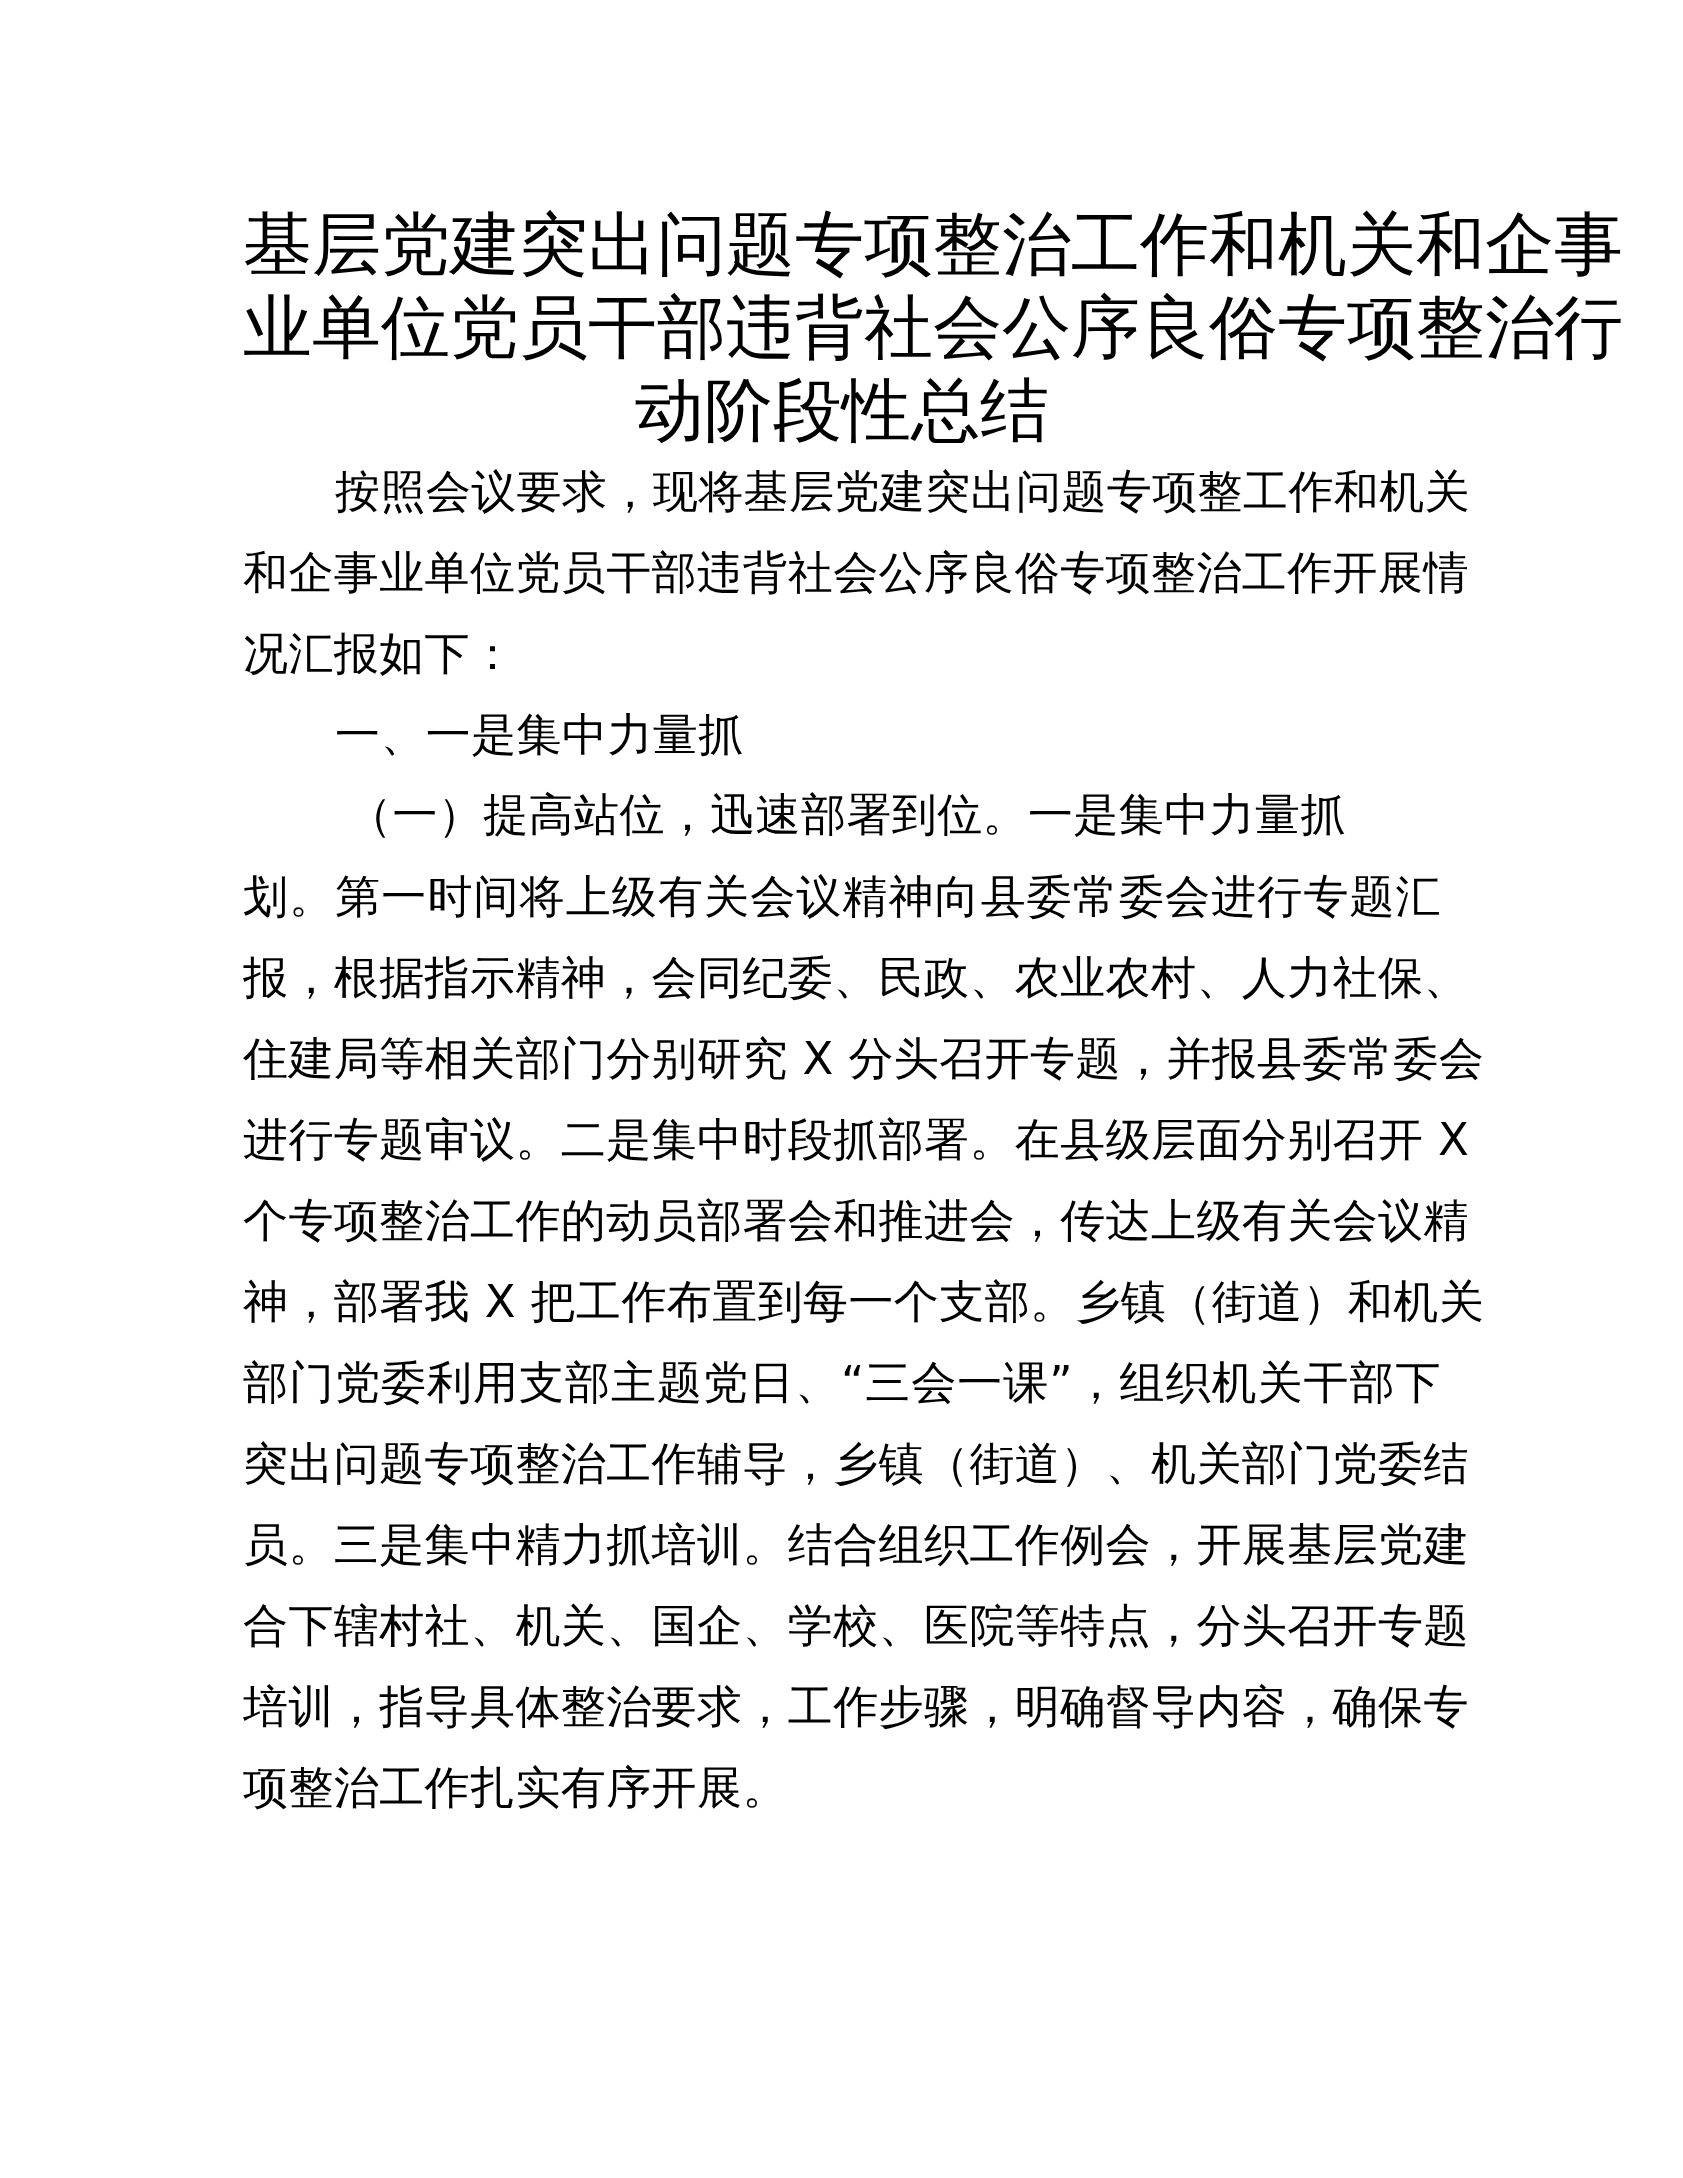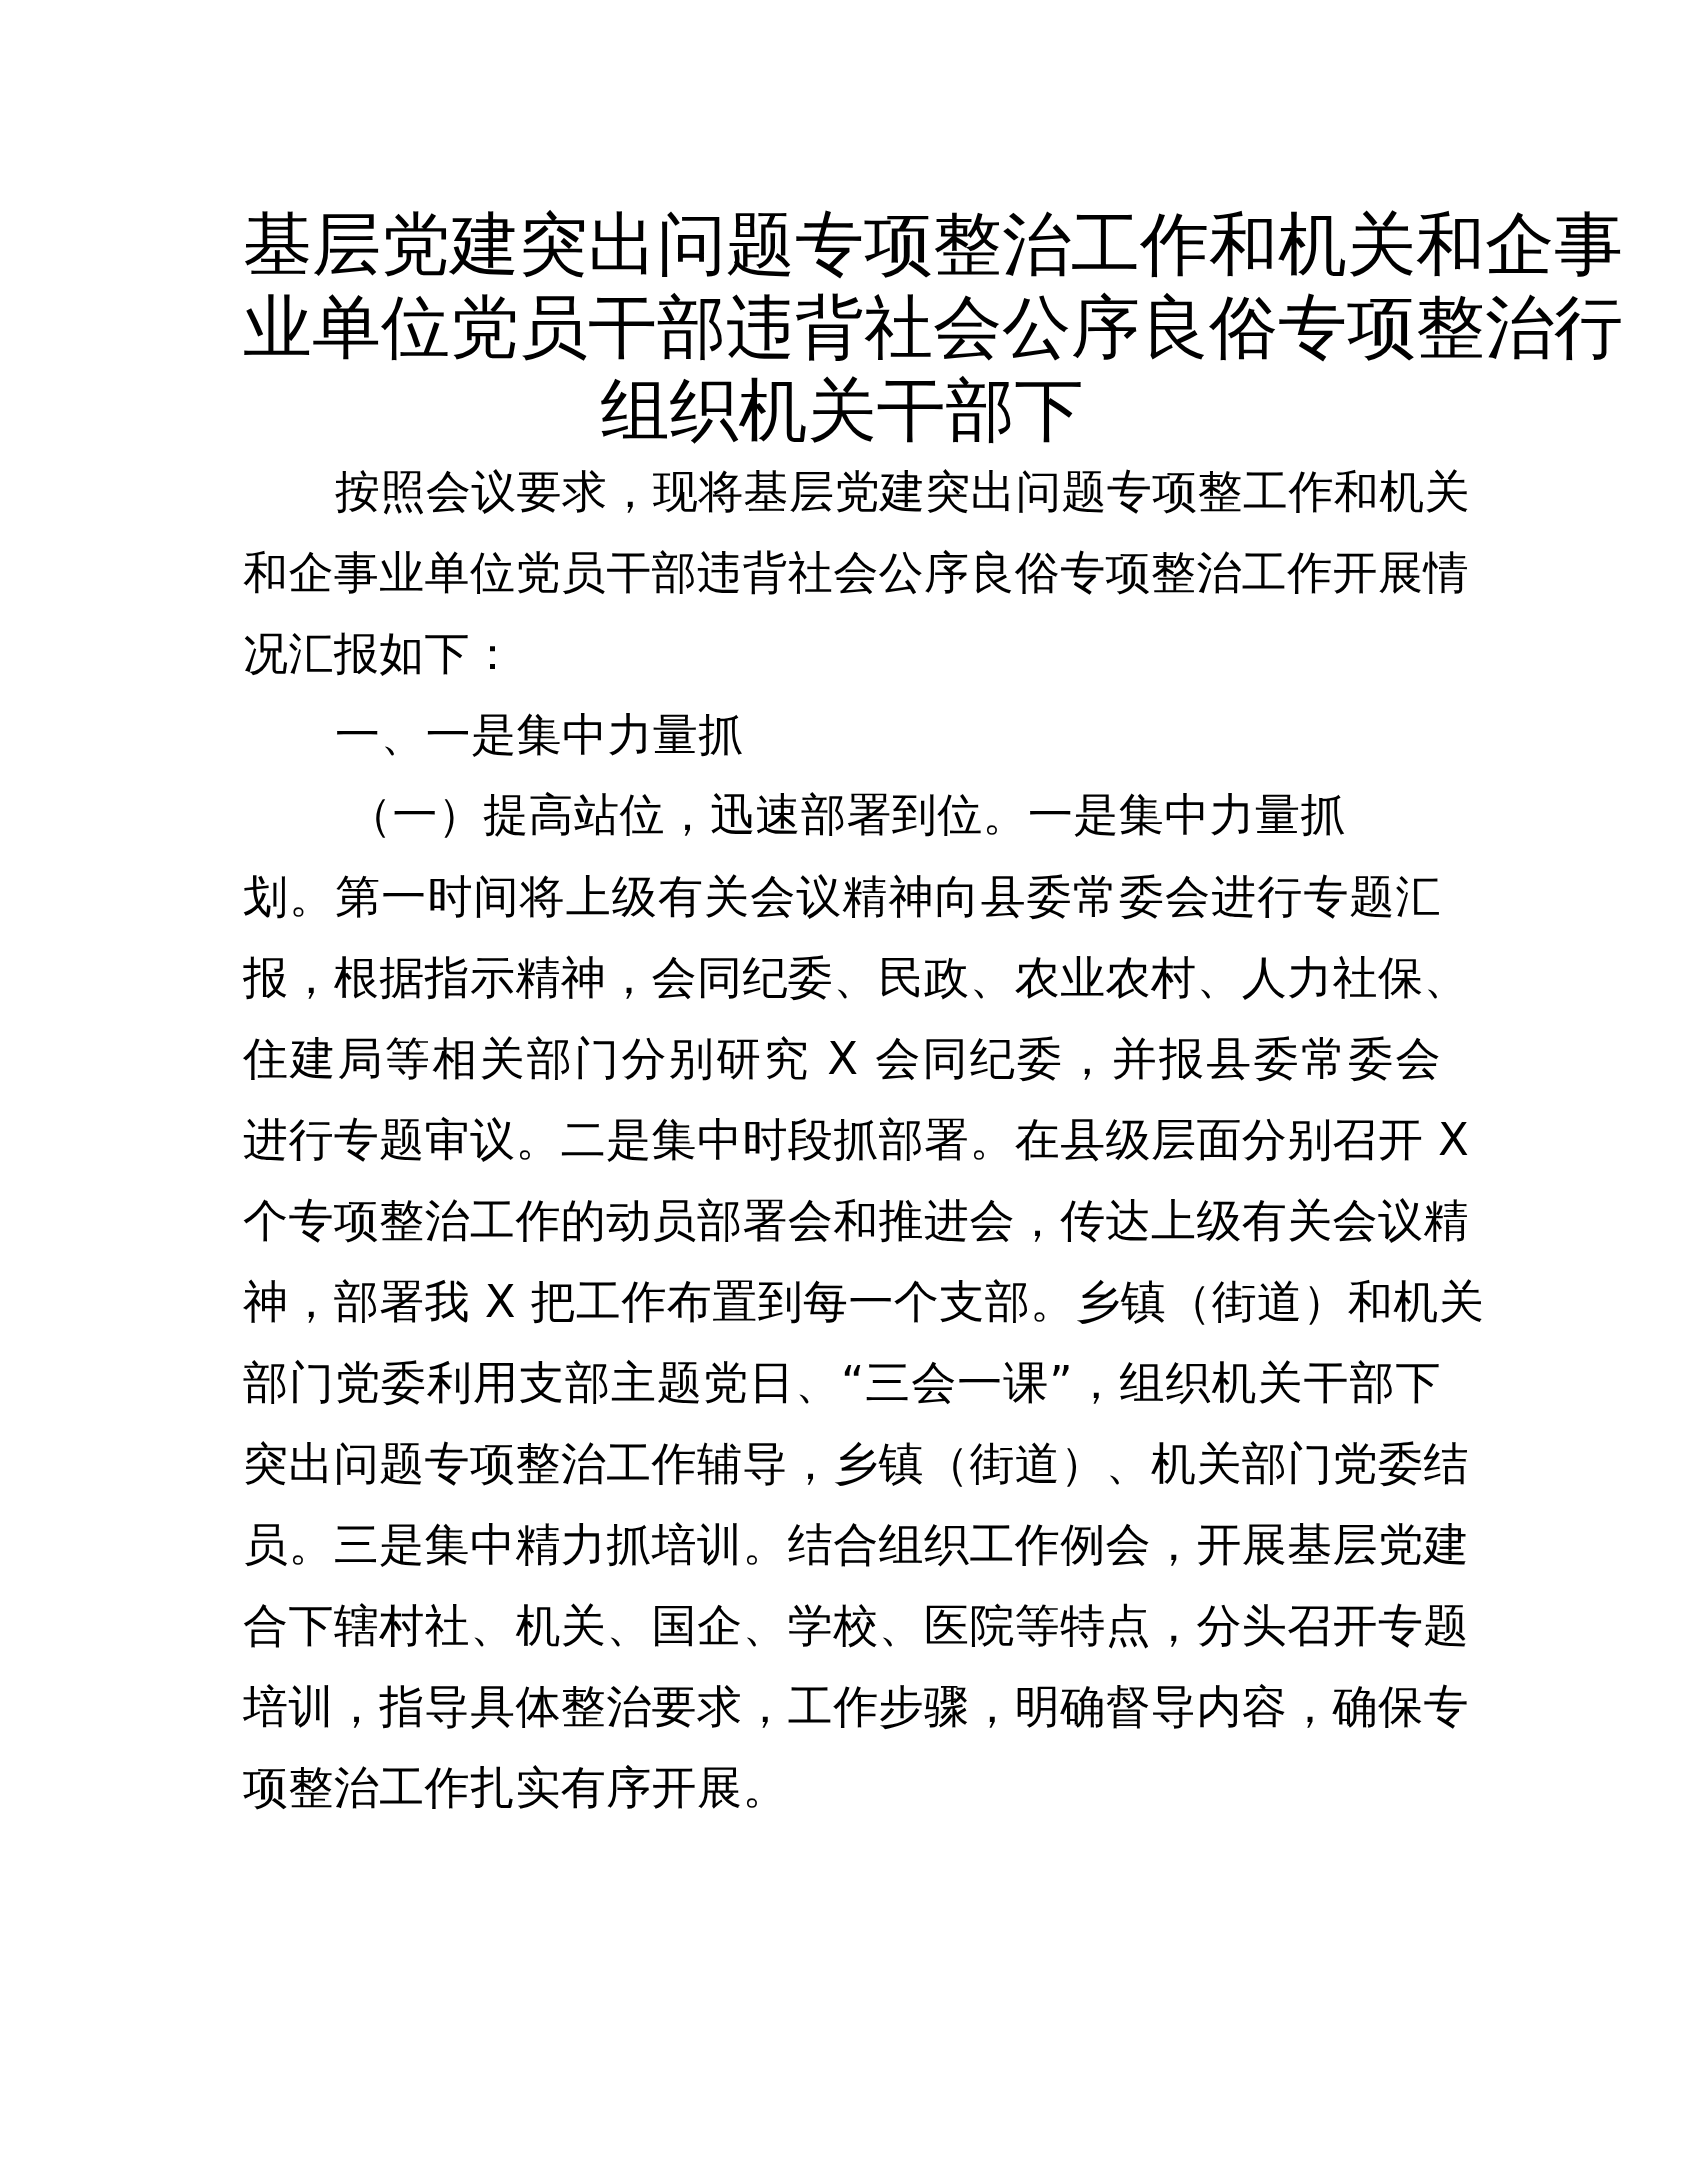--- a/index.html
+++ b/index.html
@@ -62,38 +62,38 @@
     }
   </style>
 </head>
 <body>
 
 <div class="page">
 
   <div class="title">
     <div class="title-line">基层党建突出问题专项整治工作和机关和企事</div>
     <div class="title-line">业单位党员干部违背社会公序良俗专项整治行</div>
-    <div class="title-line">组织机关干部下</div>
+    <div class="title-line">动阶段性总结</div>
   </div>
 
   <div class="body">
 
     <div>
       <div class="line justify indent">按照会议要求，现将基层党建突出问题专项整工作和机关</div>
       <div class="line justify">和企事业单位党员干部违背社会公序良俗专项整治工作开展情</div>
       <div class="line">况汇报如下：</div>
     </div>
 
     <div class="line indent">一、一是集中力量抓</div>
 
     <div>
       <div class="line indent-small">（一）提高站位，迅速部署到位。一是集中力量抓</div>
       <div class="line justify">划。第一时间将上级有关会议精神向县委常委会进行专题汇</div>
       <div class="line justify">报，根据指示精神，会同纪委、民政、农业农村、人力社保、</div>
-      <div class="line justify">住建局等相关部门分别研究 X 会同纪委，并报县委常委会</div>
+      <div class="line justify">住建局等相关部门分别研究 X 分头召开专题，并报县委常委会</div>
       <div class="line justify">进行专题审议。二是集中时段抓部署。在县级层面分别召开 X</div>
       <div class="line justify">个专项整治工作的动员部署会和推进会，传达上级有关会议精</div>
       <div class="line justify">神，部署我 X 把工作布置到每一个支部。乡镇（街道）和机关</div>
       <div class="line justify">部门党委利用支部主题党日、“三会一课”，组织机关干部下</div>
       <div class="line justify">突出问题专项整治工作辅导，乡镇（街道）、机关部门党委结</div>
       <div class="line justify">员。三是集中精力抓培训。结合组织工作例会，开展基层党建</div>
       <div class="line justify">合下辖村社、机关、国企、学校、医院等特点，分头召开专题</div>
       <div class="line justify">培训，指导具体整治要求，工作步骤，明确督导内容，确保专</div>
       <div class="line">项整治工作扎实有序开展。</div>
     </div>

